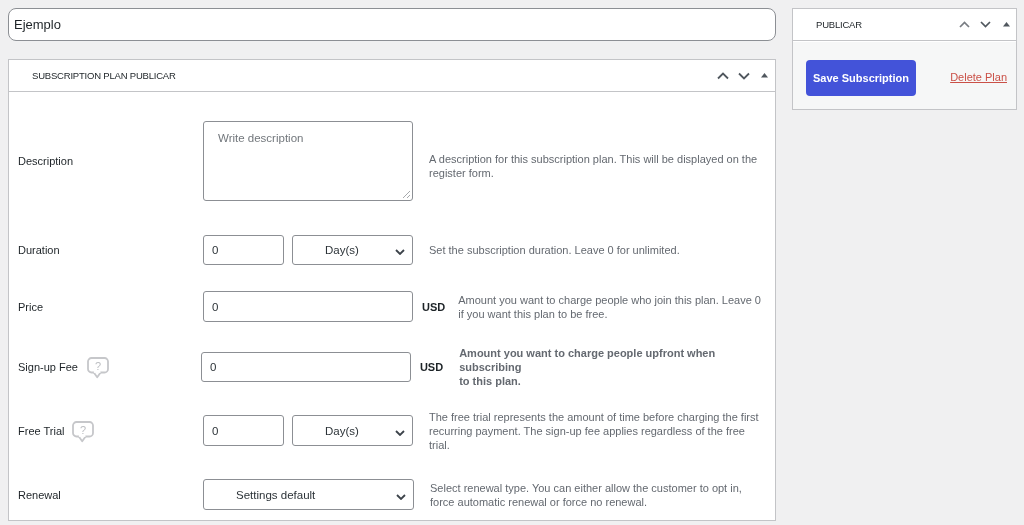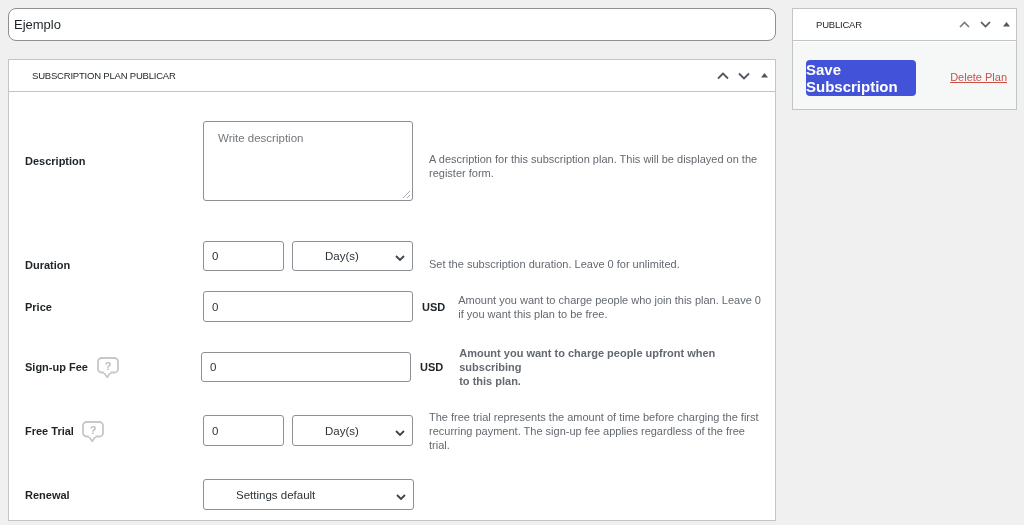--- a/index.html
+++ b/index.html
@@ -18,38 +18,38 @@
     height:32px; border-bottom:1px solid #c3c4c7; position:relative;
     display:flex; align-items:center;padding-left:14px;
   }
   .pb-title { font-size:9.5px; letter-spacing:-0.2px; color:#1d2327; padding-left:9px; font-weight:400; }
   .handles { position:absolute; right:0; top:0; height:100%; display:flex; align-items:center; }
   .handles svg { display:block; }
   .hbtn { width:21px; height:32px; display:flex; align-items:center; justify-content:center; }
 
   
   .row { position:absolute; left:0; display:flex; align-items:center; width:768px; }
-  .lbl { width:194px; padding-left:16px; font-size:11px; font-weight:bold; color:#1d2327; display:flex; align-items:center; }
+  .lbl { width:194px; padding-left:9px; font-size:11px; font-weight:normal; color:#1d2327; display:flex; align-items:center; }
   .ctrl { display:flex; align-items:center; }
   .inp {
     background:#fff; border:1px solid #8c8f94; border-radius:3px;
     font-size:11.5px; color:#2c3338; display:flex; align-items:center; padding-left:8px;
   }
   .sel { position:relative;padding-left:32px; }
   .sel svg.car { position:absolute; right:7px; top:50%; margin-top:-1px; }
   .usd { font-size:11px; font-weight:bold; color:#1d2327; margin-left:9px; }
   .help { font-size:11px; line-height:14px; color:#646970; margin-left:16px; }
   .ta {
     width:210px; height:80px; background:#fff; border:1px solid #8c8f94; border-radius:3px;
     position:relative; font-size:11.5px; color:#72777c; padding:10px 0 0 14px;
   }
   .qicon { margin-left:9px; display:block; position:relative; top:1px; }
   .savebtn {
     position:absolute; left:13px; top:18px; width:110px; height:36px;
-    background:#4353d9; border-radius:4px; color:#fff; font-size:15px; font-weight:bold;
+    background:#4353d9; border-radius:4px; color:#fff; font-size:11px; font-weight:bold;
     display:flex; align-items:center; justify-content:center;
   }
   .delplan {
     position:absolute; right:9px; top:29px; font-size:11px; color:#ca5047; text-decoration:underline;
   }
   .sidebody { position:absolute; left:0; top:33px; width:223px; height:67px; background:#f6f7f7; }
 </style>
 </head>
 <body>
   <div class="titleinput">Ejemplo</div>
@@ -81,21 +81,21 @@
       <div class="ctrl">
         <div class="ta">Write description
           <svg style="position:absolute; right:1px; bottom:1px;" width="9" height="9" viewBox="0 0 9 9">
             <path d="M8 1 L1 8 M8 5 L5 8" stroke="#a7aaad" stroke-width="1" fill="none"></path>
           </svg>
         </div>
       </div>
       <div class="help" style="margin-top:10px;">A description for this subscription plan. This will be displayed on the<br>register form.</div>
     </div>
 
-    <div class="row" style="top:181px; height:30px;align-items:flex-end;">
+    <div class="row" style="top:175px; height:30px;">
       <div class="lbl">Duration</div>
       <div class="ctrl">
         <div class="inp" style="width:81px; height:30px;">0</div>
         <div class="inp sel" style="width:121px; height:30px; margin-left:8px;">Day(s)
           <svg class="car" width="10" height="6" viewBox="0 0 10 6">
             <path d="M1 1 L5 5 L9 1" fill="none" stroke="#3c434a" stroke-width="1.8"></path>
           </svg>
         </div>
       </div>
       <div class="help">Set the subscription duration. Leave 0 for unlimited.</div>
@@ -148,20 +148,21 @@
 
     <div class="row" style="top:419px; height:31px;">
       <div class="lbl">Renewal</div>
       <div class="ctrl">
         <div class="inp sel" style="width:211px; height:31px;">Settings default
           <svg class="car" width="10" height="6" viewBox="0 0 10 6">
             <path d="M1 1 L5 5 L9 1" fill="none" stroke="#3c434a" stroke-width="1.8"></path>
           </svg>
         </div>
       </div>
+      <div class="help">Select renewal type. You can either allow the customer to opt in,<br>force automatic renewal or force no renewal.</div>
     </div>
   </div>
 
   <div class="postbox sidebox">
     <div class="pb-header">
       <span class="pb-title">PUBLICAR</span>
       <span class="handles" style="right:-1px;">
         <span class="hbtn">
           <svg width="11" height="7" viewBox="0 0 11 7">
             <path d="M1 6 L5.5 1.5 L10 6" fill="none" stroke="#787c82" stroke-width="1.7"></path>

